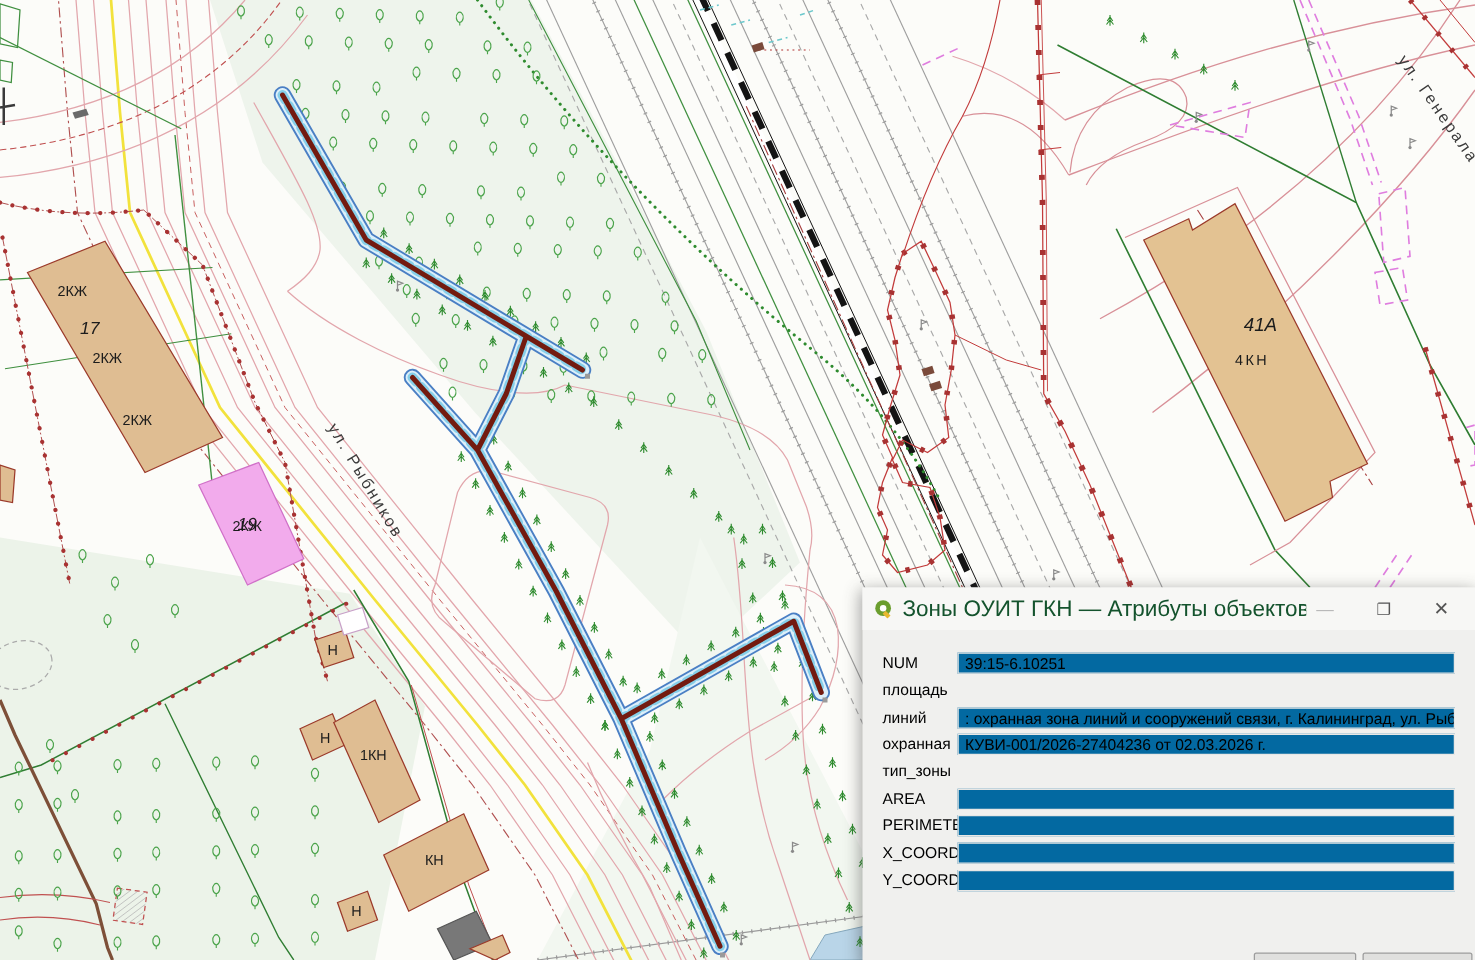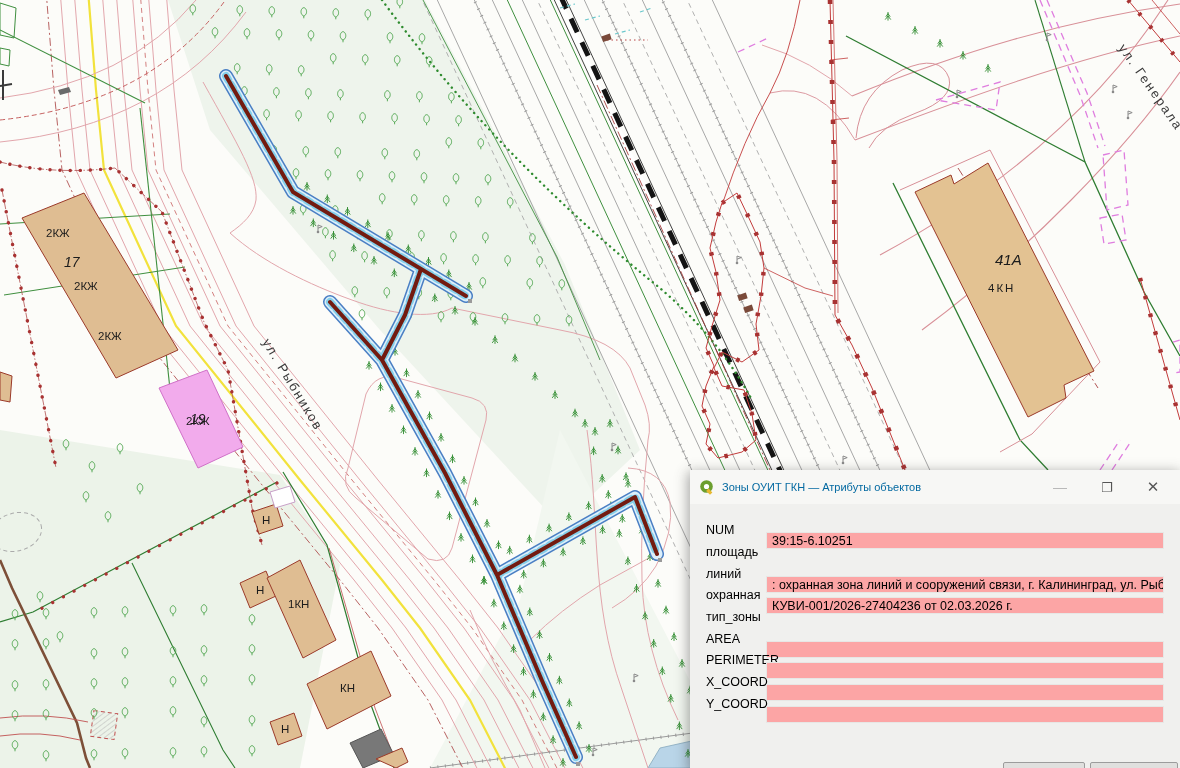--- a/index.html
+++ b/index.html
@@ -6,30 +6,30 @@
   #stage{position:relative;width:1180px;height:768px;overflow:hidden;background:#fcfcf9;
          font-family:"Liberation Sans",sans-serif;}
   svg text{font-family:"Liberation Sans",sans-serif;}
   .maplabel{fill:#1c1c1c;font-size:11.5px;}
   .numlabel{fill:#1c1c1c;font-size:14px;font-style:italic;}
   .streetlabel{fill:#3a3a3a;font-size:13px;letter-spacing:2px;}
   
   .dialog{position:absolute;left:690px;top:470px;width:492px;height:302px;
           background:#f0f0ee;box-shadow:-2px 2px 12px rgba(60,60,60,.45);font-size:12.5px;color:#000;}
   .titlebar{height:34px;background:#f7f7f5;display:flex;align-items:center;padding-left:9px;}
-  .titlebar .ttl{flex:1;color:#0369a1;font-size:11px;margin-left:7px;white-space:nowrap;overflow:hidden;}
+  .titlebar .ttl{flex:1;color:#14532d;font-size:18px;margin-left:7px;white-space:nowrap;overflow:hidden;}
   .winbtn{width:30px;text-align:center;color:#555;font-size:14px;cursor:default;}
   .winbtn.min{color:#b9b9b9;margin-right:17px;}
   .winbtn.max{margin-right:16px;font-size:13px;}
   .winbtn.cls{margin-right:14px;font-size:15px;}
   .frow{position:absolute;left:16px;white-space:nowrap;}
   .flabel{display:inline-block;width:56px;color:#000;}
-  .fval{position:absolute;left:76px;width:398px;height:17px;background:#fca5a5;
+  .fval{position:absolute;left:76px;width:398px;height:17px;background:#0369a1;
         border:1px solid #e7e7e5;padding:1px 5px 0 5px;box-sizing:border-box;
-        white-space:nowrap;overflow:hidden;font-size:12.5px;margin-top:10px;}
+        white-space:nowrap;overflow:hidden;font-size:12.5px;}
   .stubbtn{position:absolute;height:14px;background:#e0e0de;border:1px solid #9c9c9c;border-radius:2px;}
 </style>
 </head>
 <body>
 
 <div id="stage">
 
 <svg id="mapsvg" width="1180" height="768" viewBox="0 0 1180 768">
   <defs>
     <g id="tree-d">

